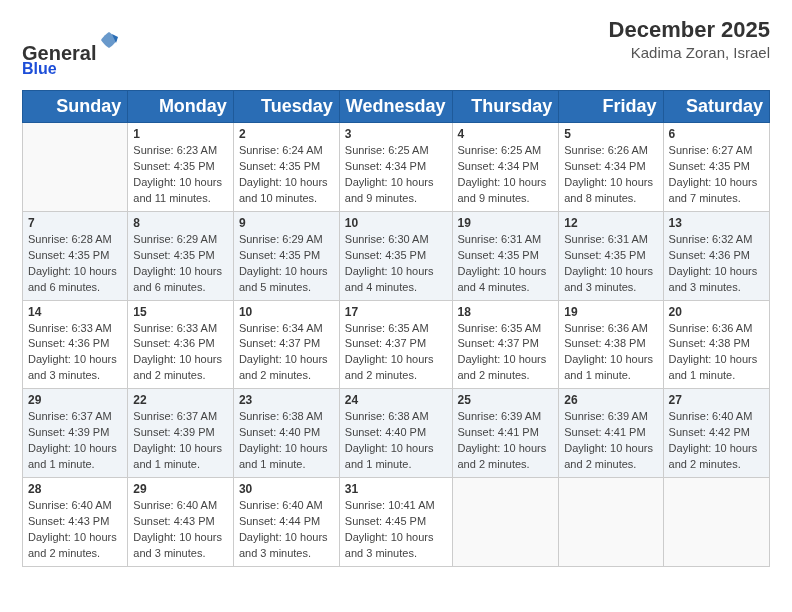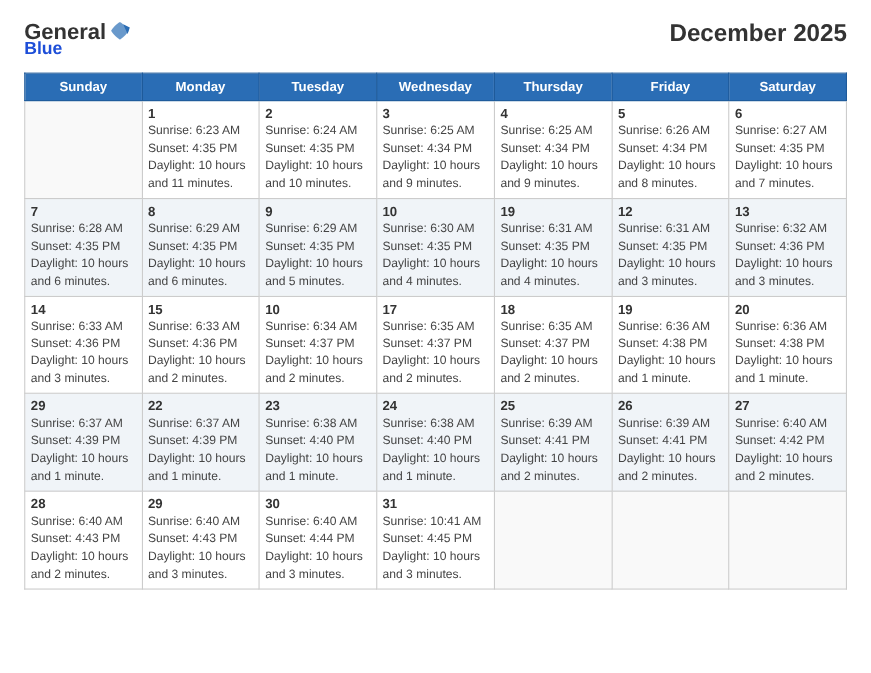--- a/index.html
+++ b/index.html
@@ -25,21 +25,21 @@
     .logo {
       display: flex;
       align-items: center;
       gap: 0px;
     }
     .logo-text {
       font-size: 20px;
       font-weight: bold;
       line-height: 1.1;
     }
-    .logo-general { color: #333; }
+    .logo-general { color: #333; margin-top: 24px; }
     .logo-icon {
       width: 22px;
       height: 22px;
       margin-left: 2px;
       margin-top: -2px;
     }
     .title-block {
       text-align: right;
     }
     .month-title {
@@ -55,24 +55,24 @@
       margin-top: 2px;
     }
     .calendar {
       width: 100%;
       border-collapse: collapse;
       border: 1px solid #ccc;
     }
     .calendar th {
       background: #2a6db5;
       color: #fff;
-      font-size: 12px;
+      font-size: 18px;
       font-weight: bold;
       padding: 5px 6px;
-      text-align: center;
+      text-align: right;
       border: 1px solid #1e5a9a;
     }
     .calendar td {
       vertical-align: top;
       border: 1px solid #ccc;
       padding: 4px 5px;
       width: 108px;
       font-size: 9.5px;
       color: #333;
       background: #fff;
@@ -109,20 +109,21 @@
           <svg class="logo-icon" viewBox="0 0 22 22" fill="none">
             <path d="M11 3 C11 3 16 6 19 11 C16 16 11 19 11 19 C11 19 6 16 3 11 C6 6 11 3 11 3Z" fill="#2a6db5" opacity="0.7"></path>
             <path d="M14 5 L20 8 L18 14 Z" fill="#2a6db5"></path>
           </svg>
         </div>
         <div style="font-size:16px;font-weight:bold;color:#1d4ed8;margin-top:-4px;">Blue</div>
       </div>
     </div>
     <div class="title-block">
       <div class="month-title">December 2025</div>
+      <div class="location">Kadima Zoran, Israel</div>
     </div>
   </div>
 
   <table class="calendar">
     <thead>
       <tr>
         <th>Sunday</th>
         <th>Monday</th>
         <th>Tuesday</th>
         <th>Wednesday</th>

